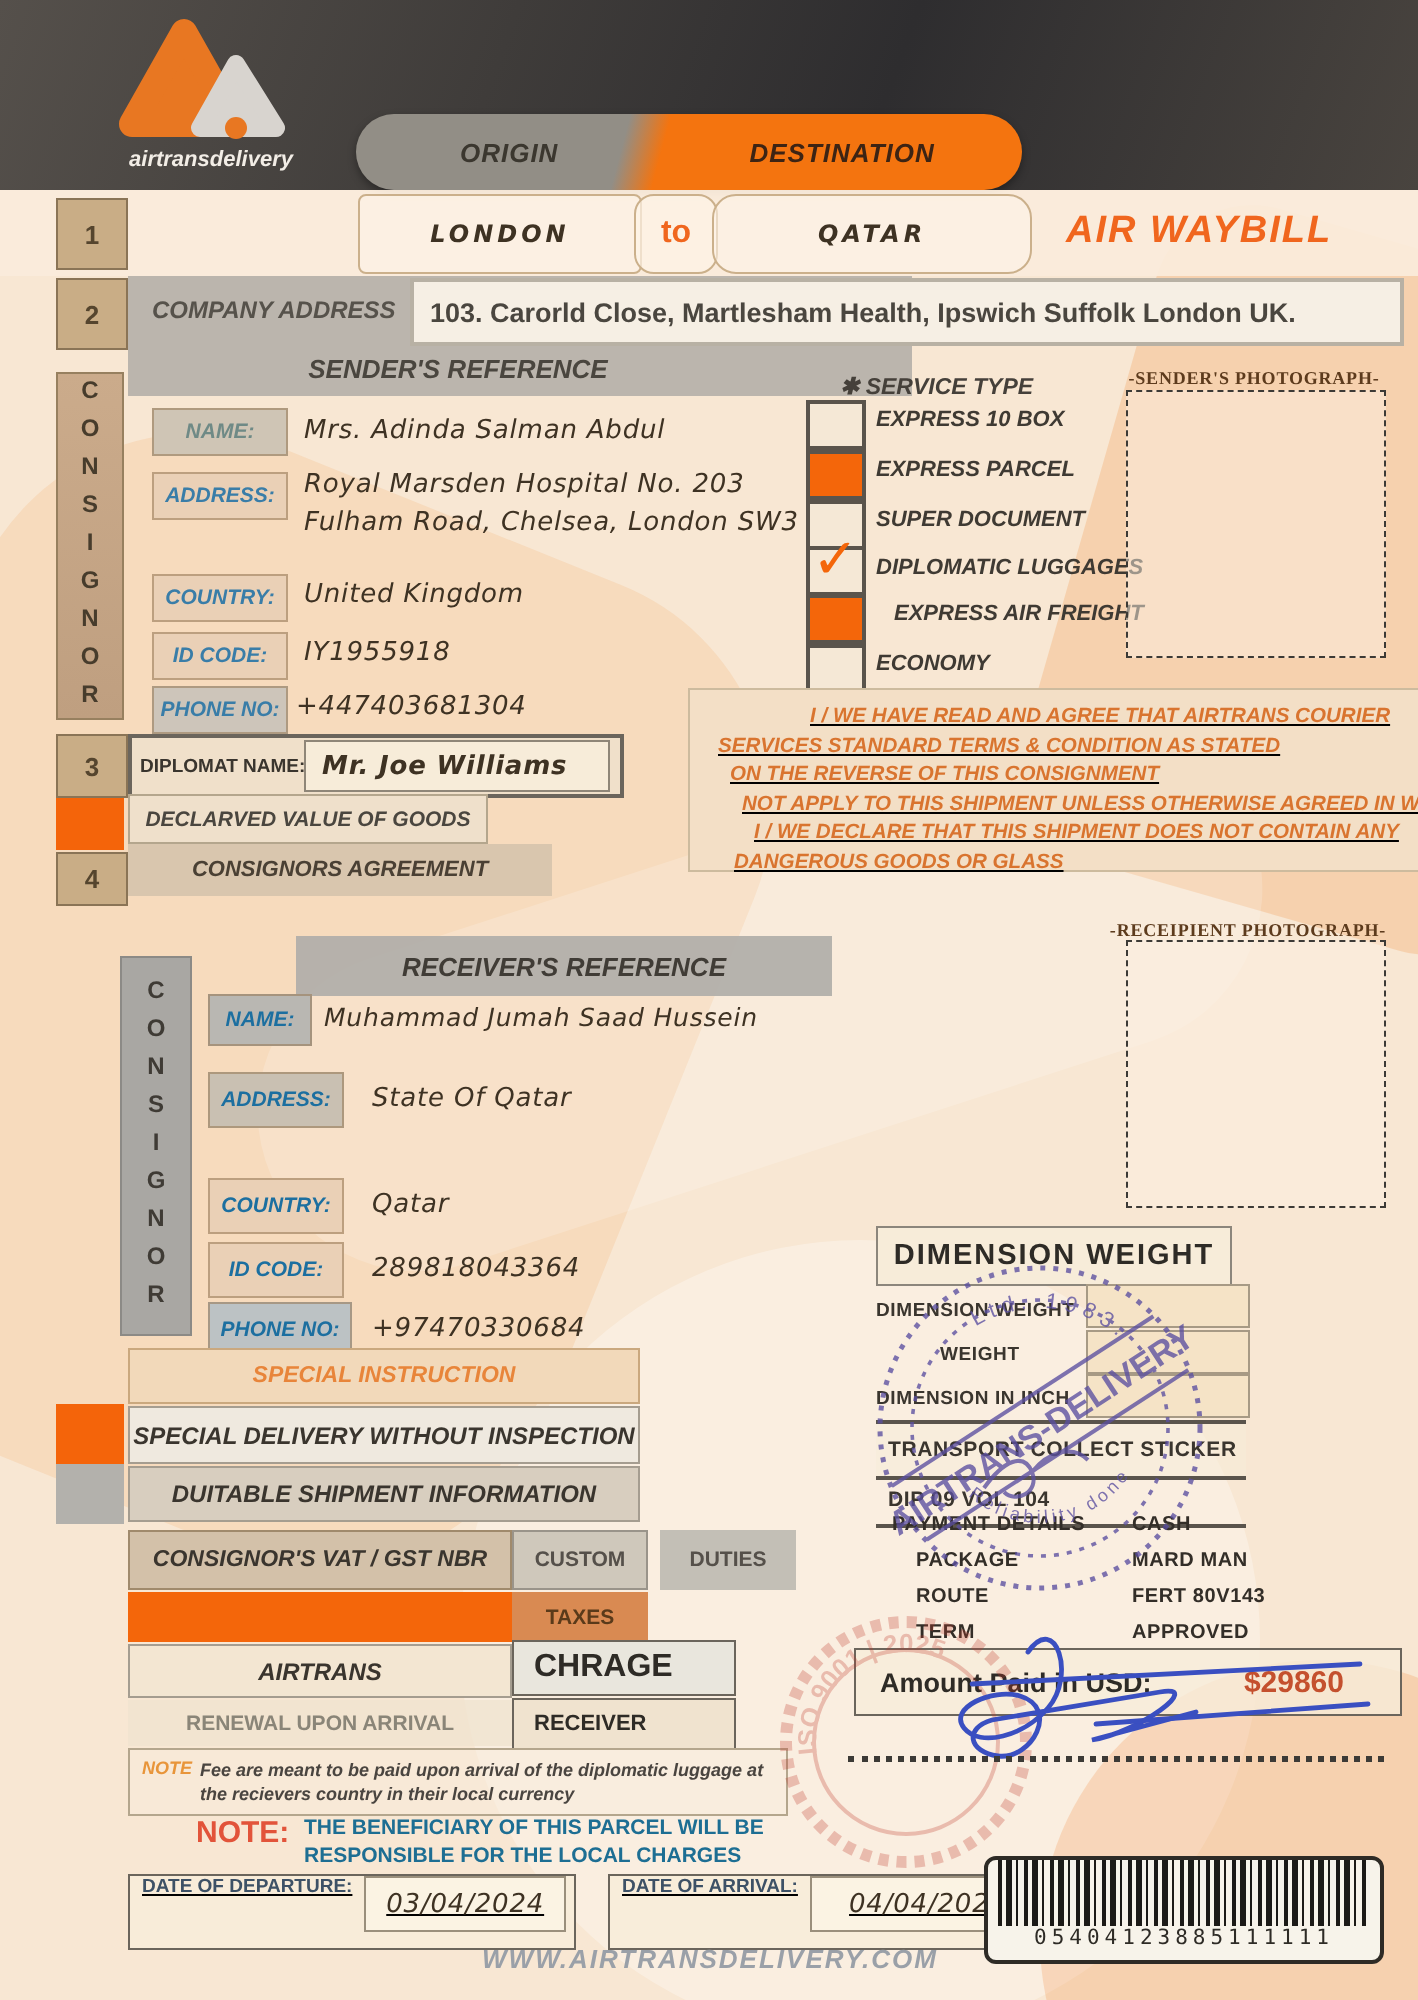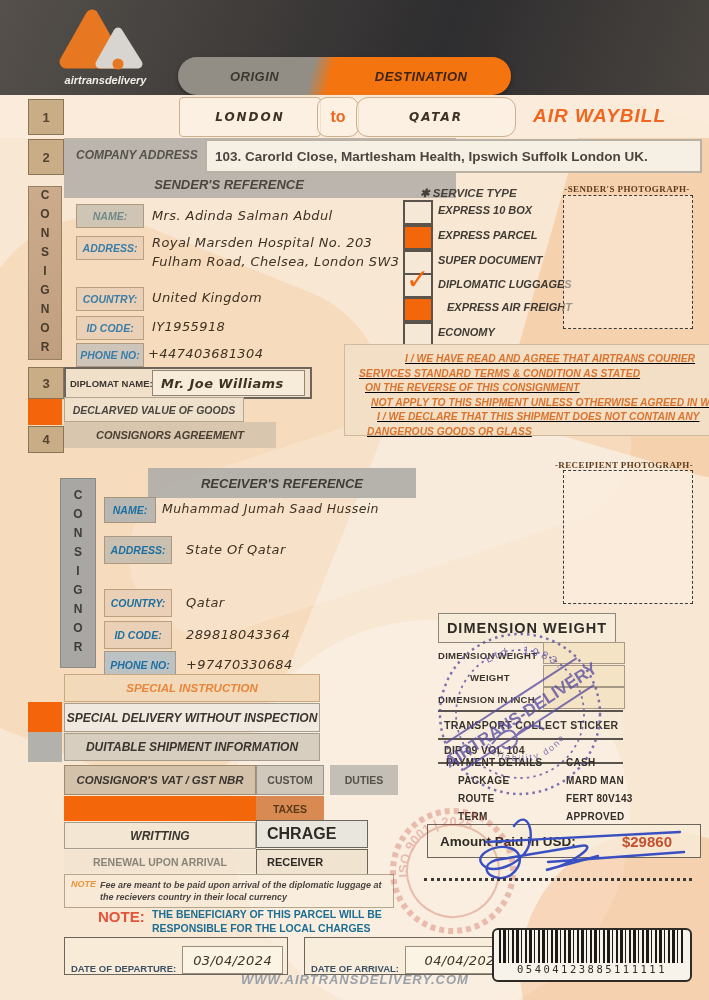--- a/index.html
+++ b/index.html
@@ -20,21 +20,21 @@
   .svc-lbl{position:absolute;font-weight:bold;font-style:italic;font-size:11px;color:#3f3a33;white-space:nowrap;}
   .photo-lbl{position:absolute;font-family:"Liberation Serif",serif;font-weight:bold;font-size:9px;color:#5d3b1d;text-align:center;letter-spacing:.4px;}
   .photo-box{position:absolute;width:128px;height:132px;border:1.5px dashed #3c3a36;background:rgba(252,240,226,.5);}
   .tline{font-weight:bold;font-style:italic;font-size:10.3px;color:#d9742f;line-height:14.6px;white-space:nowrap;}
   .cell{display:flex;align-items:center;justify-content:center;font-weight:bold;}
   .vtext{writing-mode:vertical-rl;text-orientation:upright;letter-spacing:5px;font-weight:bold;font-size:12px;}
   .dimlbl{position:absolute;font-weight:bold;font-size:9.5px;color:#3a352e;white-space:nowrap;letter-spacing:.3px;}
   .diminput{position:absolute;width:80px;height:20px;background:#f5e3c6;border:1px solid #a79a85;}
   .paylbl{position:absolute;font-weight:bold;font-size:10px;color:#332e28;letter-spacing:.3px;white-space:nowrap;}
   .barcode-bars{height:33px;background:repeating-linear-gradient(90deg,#1c1a17 0px,#1c1a17 2px,transparent 2px,transparent 4px,#1c1a17 4px,#1c1a17 7px,transparent 7px,transparent 9px,#1c1a17 9px,#1c1a17 10px,transparent 10px,transparent 13px);}
-  .datebox{position:absolute;height:36px;border:1.5px solid #6b655c;background:rgba(247,236,217,.9);display:flex;align-items:flex-end;}
+  .datebox{position:absolute;height:36px;border:1.5px solid #6b655c;background:rgba(247,236,217,.9);display:flex;align-items:flex-start;text-decoration:underline;}
   .datelbl{font-weight:bold;font-size:9.5px;color:#3d5166;padding:0 6px;white-space:nowrap;}
   .dateval{height:26px;background:#fbf3e3;border:1px solid #9a8f7c;display:flex;align-items:center;justify-content:center;flex:1;margin-right:4px;}
 </style>
 </head>
 <body>
 
 <div class="page">
 
   <div class="blob" style="left:540px;top:120px;width:260px;height:340px;background:rgba(243,160,88,.30);transform:rotate(16deg);border-radius:50px;"></div>
   <div class="blob" style="left:-80px;top:240px;width:420px;height:520px;background:rgba(242,153,74,.16);transform:rotate(22deg);border-radius:120px;"></div>
@@ -206,21 +206,21 @@
     <span style="font-weight:bold;font-size:10.5px;color:#55504a;">CUSTOM</span>
   </div>
   <div class="abs cell" style="left:330px;top:765px;width:68px;height:30px;background:#c3bfb6;box-sizing:border-box;">
     <span style="font-weight:bold;font-size:10.5px;color:#55504a;">DUTIES</span>
   </div>
   <div class="abs" style="left:64px;top:796px;width:192px;height:25px;background:#f4660a;"></div>
   <div class="abs cell" style="left:256px;top:796px;width:68px;height:25px;background:#d98a52;box-sizing:border-box;">
     <span style="font-weight:bold;font-size:10.5px;color:#5a3a1a;">TAXES</span>
   </div>
   <div class="abs cell" style="left:64px;top:822px;width:192px;height:27px;background:#f3e6d2;border:1px solid #a59d90;box-sizing:border-box;">
-    <span class="hdr" style="font-size:12px;color:#3a352e;">WRITTING</span>
+    <span class="hdr" style="font-size:12px;color:#3a352e;">AIRTRANS</span>
   </div>
   <div class="abs cell" style="left:256px;top:820px;width:112px;height:28px;background:#e9e6dd;border:1.5px solid #6b655c;box-sizing:border-box;justify-content:flex-start;padding-left:10px;">
     <span style="font-weight:bold;font-size:16px;color:#2e2b26;">CHRAGE</span>
   </div>
   <div class="abs cell" style="left:64px;top:850px;width:192px;height:23px;background:rgba(240,227,208,.8);">
     <span style="font-weight:bold;font-size:10.5px;color:#8a8578;">RENEWAL UPON ARRIVAL</span>
   </div>
   <div class="abs cell" style="left:256px;top:849px;width:112px;height:26px;background:#f0e3cf;border:1.5px solid #6b655c;box-sizing:border-box;justify-content:flex-start;padding-left:10px;">
     <span style="font-weight:bold;font-size:11px;color:#2e2b26;">RECEIVER</span>
   </div>

